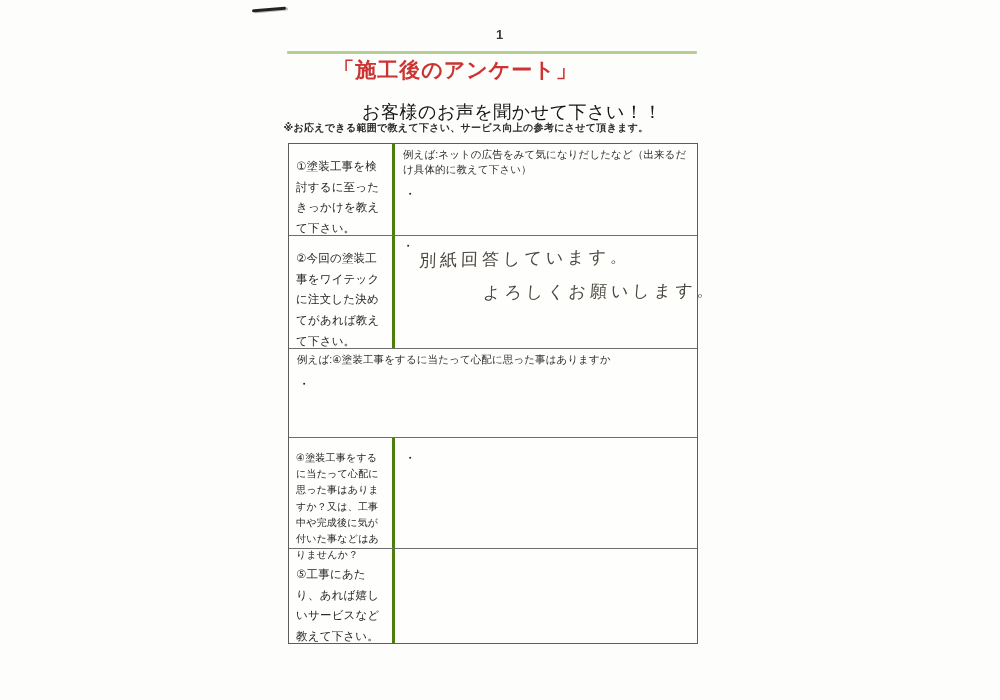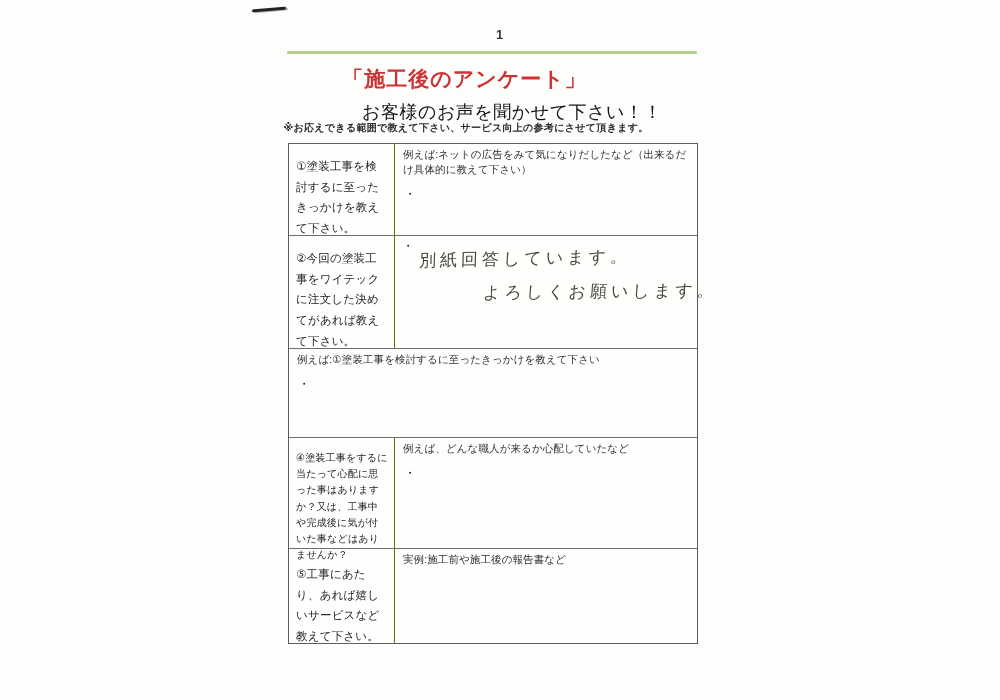--- a/index.html
+++ b/index.html
@@ -27,21 +27,21 @@
     letter-spacing:1px;
   }
 
   .rule{
     position:absolute;left:287px;top:51px;width:410px;height:3px;
     background:linear-gradient(90deg,#d9e6c3 0%,#b5cf92 18%,#aecb88 55%,#bcd49c 85%,#d4e2bc 100%);
     border-radius:1px;
   }
 
   .title{
-    position:absolute;left:0;top:52px;width:903px;margin:13px;
+    position:absolute;left:0;top:52px;width:903px;margin:4px;
     text-align:center;
     font-size:21px;font-weight:bold;letter-spacing:1px;
     color:#cc3333;
   }
 
   .subtitle{
     position:absolute;left:0;top:88px;width:1000px;margin:12px;
     text-align:center;
     font-size:18px;font-weight:normal;letter-spacing:.5px;
     color:#141414;
@@ -60,21 +60,21 @@
     border:1.5px solid #5d5d5d;
     box-sizing:border-box;
     background:#fefefd;
   }
   .row{display:flex;box-sizing:border-box;border-bottom:1px solid #6e6e6e;}
   .row:last-child{border-bottom:none;}
   .r1{height:92px;} .r2{height:113px;} .r3{height:89px;} .r4{height:111px;} .r5{height:94px;}
 
   .qcell{
     width:106px;box-sizing:border-box;flex:none;
-    border-right:1px solid #4d7c0f;
+    border-right:3px solid #4d7c0f;
     padding:12px 6px 4px 7px;
     font-size:11.5px;line-height:1.8;
     color:#242424;
     letter-spacing:.2px;
   }
   .r4 .qcell{font-size:10px;line-height:1.62;padding-top:12px;}
   .r3 .qcell,.r5 .qcell{padding-top:15px;}
 
   .acell{
     flex:1;box-sizing:border-box;position:relative;
@@ -127,35 +127,30 @@
       <div class="qcell">②今回の塗装工事をワイテックに注文した決めてがあれば教えて下さい。</div>
       <div class="acell">
         <div class="bullet top">・</div>
         <div class="hw hw1">別紙回答しています。</div>
         <div class="hw hw2">よろしくお願いします。</div>
       </div>
     </div>
 
     <div class="row r3">
       <div class="acell">
-        <div class="example">例えば:①塗装工事を検討するに至ったきっかけを教えて下さい</div>
+        <div class="example">例えば:④塗装工事をするに当たって心配に思った事はありますか</div>
         <div class="bullet">・</div>
       </div>
     </div>
 
     <div class="row r4">
       <div class="qcell">④塗装工事をするに当たって心配に思った事はありますか？又は、工事中や完成後に気が付いた事などはありませんか？</div>
       <div class="acell">
-        <div class="example">例えば、どんな職人が来るか心配していたなど</div>
         <div class="bullet">・</div>
       </div>
     </div>
 
     <div class="row r5">
       <div class="qcell">⑤工事にあたり、あれば嬉しいサービスなど教えて下さい。</div>
-      <div class="acell">
-        <div class="example">実例:施工前や施工後の報告書など</div>
-        <div class="bullet"></div>
-      </div>
     </div>
 
   </div>
 </div>
 
 </body></html>

